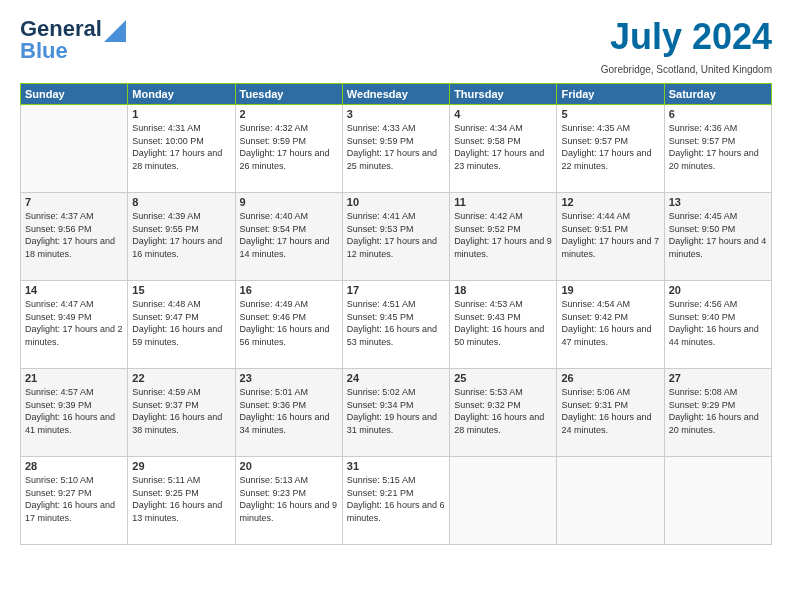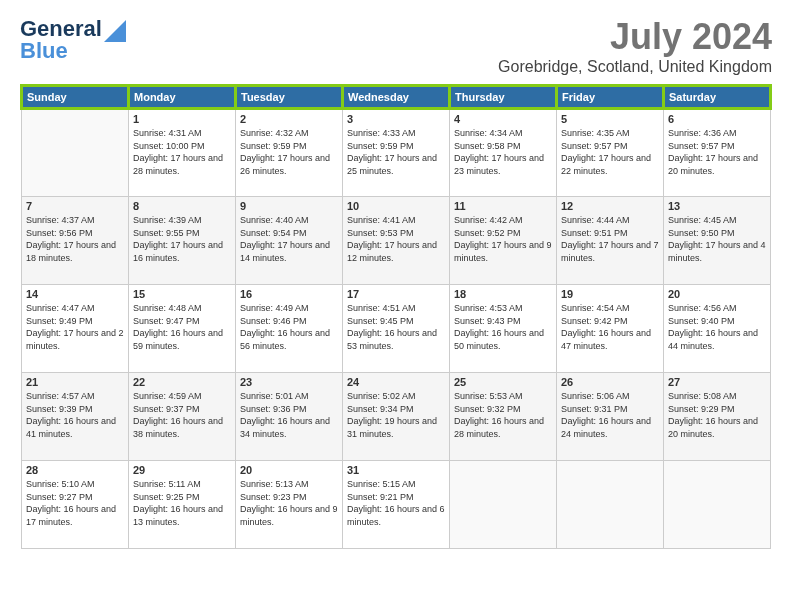--- a/index.html
+++ b/index.html
@@ -27,40 +27,41 @@
       display: flex;
       flex-direction: column;
       align-items: flex-start;
     }
     .title-block {
       text-align: right;
     }
     .title-block h1 {
       font-size: 36px;
       font-weight: bold;
-      color: #737373;
+      color: #0369a1;
     }
     .title-block h2 {
-      font-size: 16px;
+      font-size: 10px;
       font-weight: normal;
       color: #444;
+      margin-top: 6px;
     }
     .calendar {
       flex: 1;
       border: 1px solid #ccc;
       border-collapse: collapse;
       width: 100%;
       table-layout: fixed;
     }
     .calendar th {
       background: #2e6da4;
       color: #fff;
       font-size: 11px;
       padding: 4px 4px;
-      border: 3px solid #84cc16;
+      border: 1px solid #84cc16;
       font-weight: bold;
       text-align: left;
     }
     .calendar td {
       border: 1px solid #ccc;
       vertical-align: top;
       padding: 3px 4px;
       font-size: 9.5px;
       color: #333;
       height: 88px;

